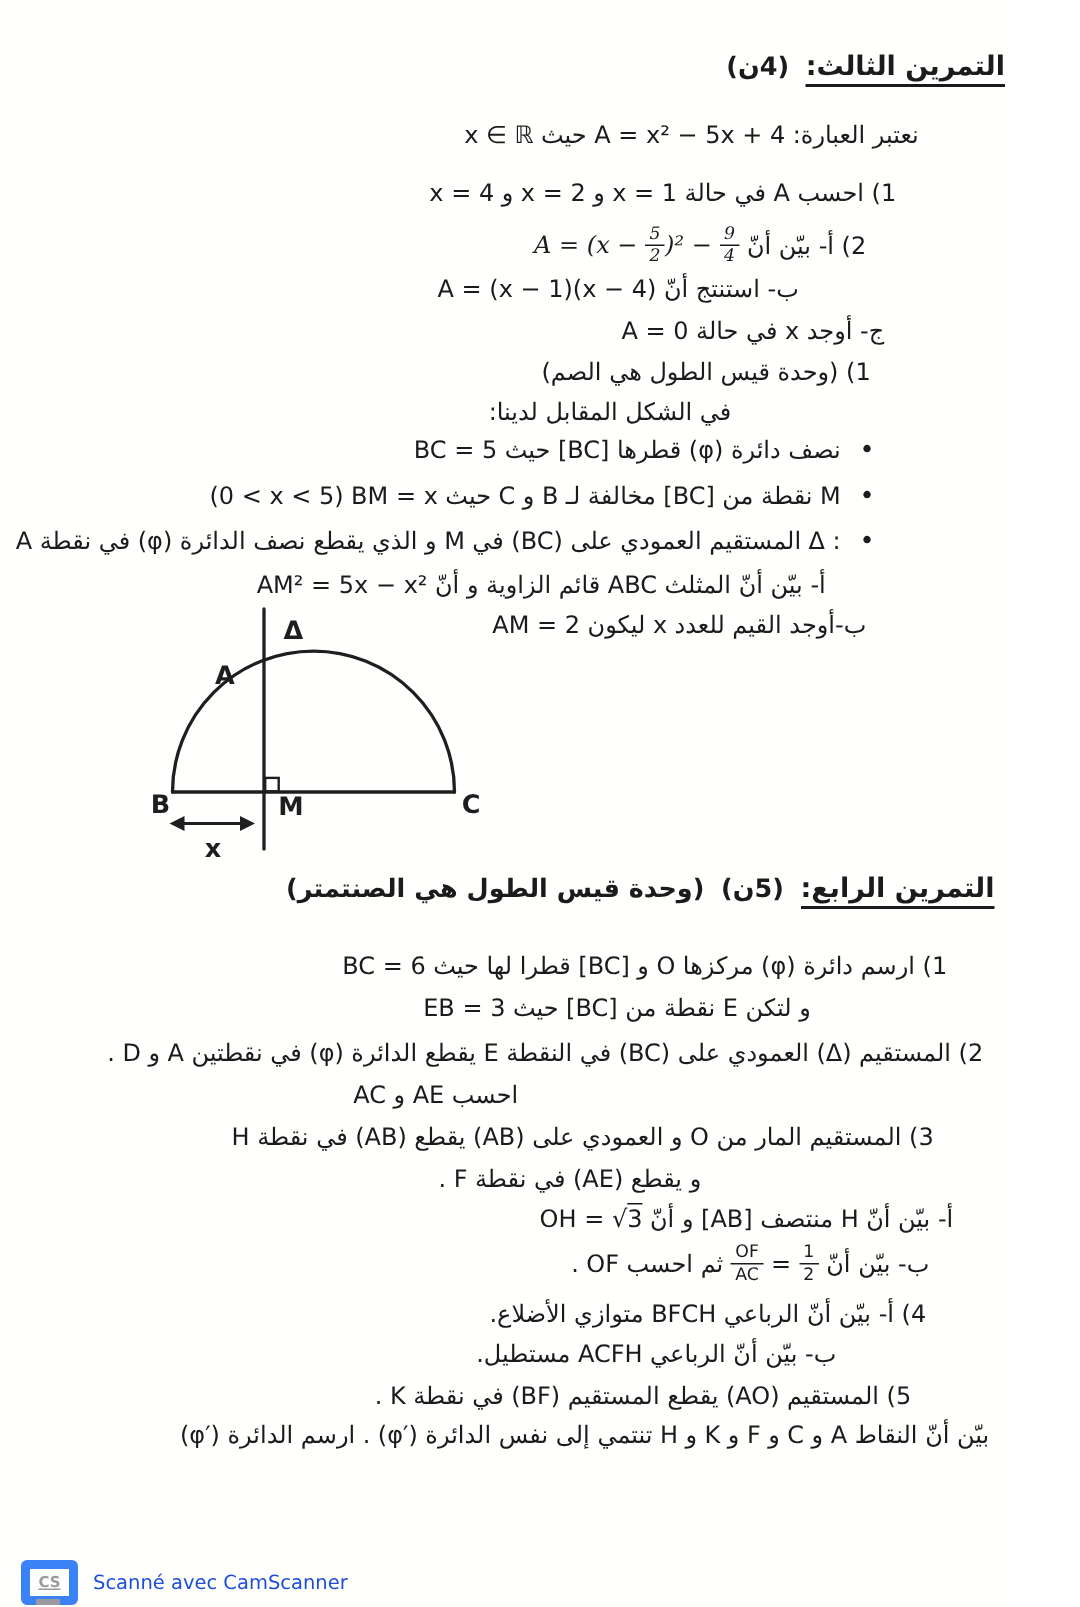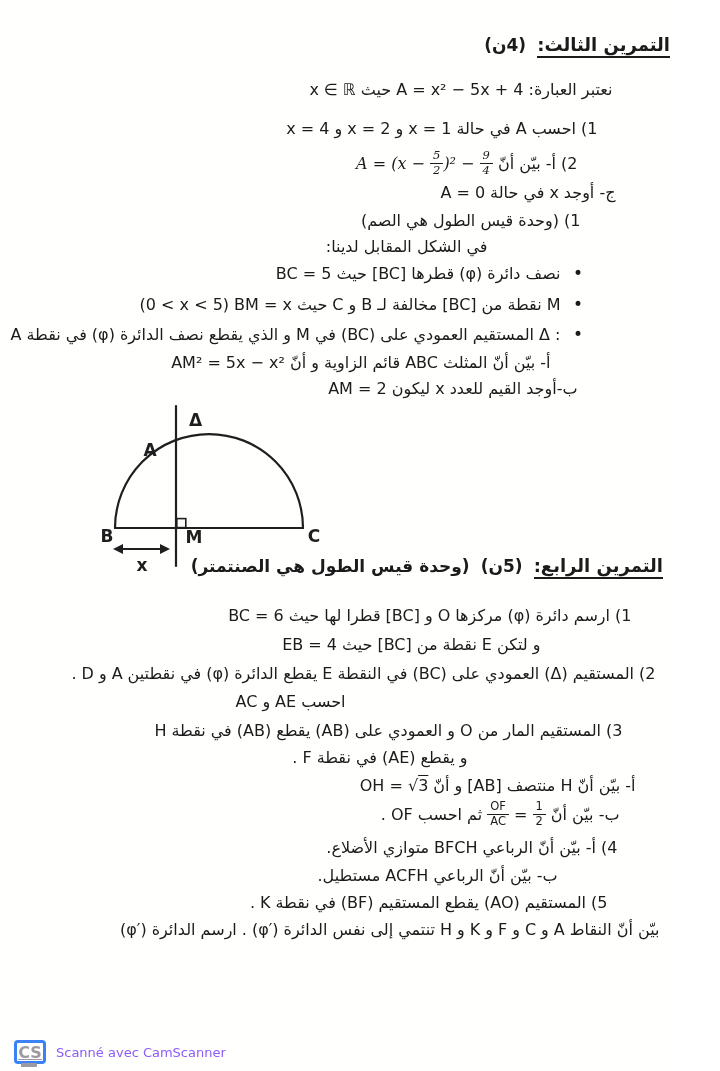--- a/index.html
+++ b/index.html
@@ -35,21 +35,21 @@
   }
   .heading .hpoints,.heading .hunit{font-weight:bold;font-size:17px;margin-right:6px;}
   .bullet::before{content:"•";display:inline-block;margin-left:10px;font-size:17px;}
 
   
   .l-ex3h {margin:33px 10px 22px 0;}
   .l-intro{margin:0 65px 17px 0;}
   .l-q1   {margin:0 80px 11px 0;}
   .l-q2a  {margin:0 100px 3px 0;}
   .l-q2b  {margin:0 145px 6px 0;}
-  .l-q2c  {margin:0 62px 6px 0;padding-left:30px;}
+  .l-q2c  {margin:0 88px 6px 0;padding-left:30px;}
   .l-q3   {margin:0 97px 5px 0;}
   .l-q3i  {margin:0 190px 4px 0;}
   .l-b1   {margin:0 97px 8px 0;}
   .l-b2   {margin:0 97px 7px 0;padding-left:12px;}
   .l-b3   {margin:0 97px 6px 0;}
   .l-q3a  {margin:0 127px 5px 0;}
   .l-q3b  {margin:0 100px 0 0;}
   .spacer {height:154px;}
   .l-ex4h {margin:0 17px 27px 0;}
   .l-e4q1 {margin:0 46px 7px 0;}
@@ -74,50 +74,51 @@
     font-size:17px;font-weight:bold;fill:#1e1e1e;
   }
 
   .watermark{
     position:absolute;left:14px;top:1040px;
     display:flex;align-items:center;
   }
   .wm-logo{
     display:flex;align-items:center;justify-content:center;
     width:26px;height:18px;
-    border:3px solid #3b82f6;border-radius:4px;
-    color:#9a9aa0;font-size:16px;font-weight:bold;
+    border:6px solid #3b82f6;border-radius:4px;
+    color:#9a9aa0;font-size:10px;font-weight:bold;
     position:relative;
     text-decoration:underline;
   }
   .wm-logo::after{
     content:"";position:absolute;left:4px;bottom:-6px;
     width:16px;height:4px;background:#9a9aa0;border-radius:1px;
   }
-  .wm-text{color:#8b5cf6;font-size:13px;margin-left:10px;}
+  .wm-text{color:#1d4ed8;font-size:13px;margin-left:10px;}
 </style>
 </head>
 <body>
 
 <div class="page">
 
   <div class="line heading l-ex3h" dir="rtl">
     <span class="htitle">التمرين الثالث:</span>
     <span class="hpoints">(4ن)</span>
   </div>
 
   <div class="line l-intro" dir="rtl"><span class="seg ar" dir="rtl">نعتبر العبارة:</span><span class="seg mth" dir="ltr">A = x² − 5x + 4</span><span class="seg ar" dir="rtl">حيث</span><span class="seg mth" dir="ltr">x ∈ ℝ</span></div>
   <div class="line l-q1" dir="rtl"><span class="seg ar" dir="rtl">1) احسب</span><span class="seg mth" dir="ltr">A</span><span class="seg ar" dir="rtl">في حالة</span><span class="seg mth" dir="ltr">x = 1</span><span class="seg ar" dir="rtl">و</span><span class="seg mth" dir="ltr">x = 2</span><span class="seg ar" dir="rtl">و</span><span class="seg mth" dir="ltr">x = 4</span></div>
   <div class="line l-q2a" dir="rtl"><span class="seg ar" dir="rtl">2) أ- بيّن أنّ</span><span class="seg mth mit" dir="ltr">A = (x − <span class="frac">
           <span class="fn">5</span>
           <span class="fd">2</span>
         </span>)² − <span class="frac">
           <span class="fn">9</span>
           <span class="fd">4</span>
         </span></span></div>
+  <div class="line l-q2b" dir="rtl"><span class="seg ar" dir="rtl">ب- استنتج أنّ</span><span class="seg mth" dir="ltr">A = (x − 1)(x − 4)</span></div>
   <div class="line l-q2c" dir="rtl"><span class="seg ar" dir="rtl">ج- أوجد</span><span class="seg mth" dir="ltr">x</span><span class="seg ar" dir="rtl">في حالة</span><span class="seg mth" dir="ltr">A = 0</span></div>
   <div class="line l-q3" dir="rtl"><span class="seg ar" dir="rtl">1) (وحدة قيس الطول هي الصم)</span></div>
   <div class="line l-q3i" dir="rtl"><span class="seg ar" dir="rtl">في الشكل المقابل لدينا:</span></div>
   <div class="line bullet l-b1" dir="rtl"><span class="seg ar" dir="rtl">نصف دائرة</span><span class="seg mth" dir="ltr">(φ)</span><span class="seg ar" dir="rtl">قطرها</span><span class="seg mth" dir="ltr">[BC]</span><span class="seg ar" dir="rtl">حيث</span><span class="seg mth" dir="ltr">BC = 5</span></div>
   <div class="line bullet l-b2" dir="rtl"><span class="seg mth" dir="ltr">M</span><span class="seg ar" dir="rtl">نقطة من</span><span class="seg mth" dir="ltr">[BC]</span><span class="seg ar" dir="rtl">مخالفة لـ</span><span class="seg mth" dir="ltr">B</span><span class="seg ar" dir="rtl">و</span><span class="seg mth" dir="ltr">C</span><span class="seg ar" dir="rtl">حيث</span><span class="seg mth" dir="ltr">BM = x</span><span class="seg mth" dir="ltr">(0 &lt; x &lt; 5)</span></div>
   <div class="line bullet l-b3" dir="rtl"><span class="seg mth" dir="ltr">Δ :</span><span class="seg ar" dir="rtl">المستقيم العمودي على</span><span class="seg mth" dir="ltr">(BC)</span><span class="seg ar" dir="rtl">في</span><span class="seg mth" dir="ltr">M</span><span class="seg ar" dir="rtl">و الذي يقطع نصف الدائرة</span><span class="seg mth" dir="ltr">(φ)</span><span class="seg ar" dir="rtl">في نقطة</span><span class="seg mth" dir="ltr">A</span></div>
   <div class="line l-q3a" dir="rtl"><span class="seg ar" dir="rtl">أ- بيّن أنّ المثلث</span><span class="seg mth" dir="ltr">ABC</span><span class="seg ar" dir="rtl">قائم الزاوية و أنّ</span><span class="seg mth" dir="ltr">AM² = 5x − x²</span></div>
   <div class="line l-q3b" dir="rtl"><span class="seg ar" dir="rtl">ب-أوجد القيم للعدد</span><span class="seg mth" dir="ltr">x</span><span class="seg ar" dir="rtl">ليكون</span><span class="seg mth" dir="ltr">AM = 2</span></div>
 
   <div class="spacer"></div>
@@ -142,21 +143,21 @@
     <text x="84" y="173" text-anchor="middle">x</text>
   </svg>
 
   <div class="line heading l-ex4h" dir="rtl">
     <span class="htitle">التمرين الرابع:</span>
     <span class="hpoints">(5ن)</span>
     <span class="hunit">(وحدة قيس الطول هي الصنتمتر)</span>
   </div>
 
   <div class="line l-e4q1" dir="rtl"><span class="seg ar" dir="rtl">1) ارسم دائرة</span><span class="seg mth" dir="ltr">(φ)</span><span class="seg ar" dir="rtl">مركزها</span><span class="seg mth" dir="ltr">O</span><span class="seg ar" dir="rtl">و</span><span class="seg mth" dir="ltr">[BC]</span><span class="seg ar" dir="rtl">قطرا لها حيث</span><span class="seg mth" dir="ltr">BC = 6</span></div>
-  <div class="line l-e4q1b" dir="rtl"><span class="seg ar" dir="rtl">و لتكن</span><span class="seg mth" dir="ltr">E</span><span class="seg ar" dir="rtl">نقطة من</span><span class="seg mth" dir="ltr">[BC]</span><span class="seg ar" dir="rtl">حيث</span><span class="seg mth" dir="ltr">EB = 4</span></div>
+  <div class="line l-e4q1b" dir="rtl"><span class="seg ar" dir="rtl">و لتكن</span><span class="seg mth" dir="ltr">E</span><span class="seg ar" dir="rtl">نقطة من</span><span class="seg mth" dir="ltr">[BC]</span><span class="seg ar" dir="rtl">حيث</span><span class="seg mth" dir="ltr">EB = 3</span></div>
   <div class="line l-e4q2" dir="rtl"><span class="seg ar" dir="rtl">2) المستقيم</span><span class="seg mth" dir="ltr">(Δ)</span><span class="seg ar" dir="rtl">العمودي على</span><span class="seg mth" dir="ltr">(BC)</span><span class="seg ar" dir="rtl">في النقطة</span><span class="seg mth" dir="ltr">E</span><span class="seg ar" dir="rtl">يقطع الدائرة</span><span class="seg mth" dir="ltr">(φ)</span><span class="seg ar" dir="rtl">في نقطتين</span><span class="seg mth" dir="ltr">A</span><span class="seg ar" dir="rtl">و</span><span class="seg mth" dir="ltr">D</span><span class="seg ar" dir="rtl">.</span></div>
   <div class="line l-e4q2b" dir="rtl"><span class="seg ar" dir="rtl">احسب</span><span class="seg mth" dir="ltr">AE</span><span class="seg ar" dir="rtl">و</span><span class="seg mth" dir="ltr">AC</span></div>
   <div class="line l-e4q3" dir="rtl"><span class="seg ar" dir="rtl">3) المستقيم المار من</span><span class="seg mth" dir="ltr">O</span><span class="seg ar" dir="rtl">و العمودي على</span><span class="seg mth" dir="ltr">(AB)</span><span class="seg ar" dir="rtl">يقطع</span><span class="seg mth" dir="ltr">(AB)</span><span class="seg ar" dir="rtl">في نقطة</span><span class="seg mth" dir="ltr">H</span></div>
   <div class="line l-e4q3b" dir="rtl"><span class="seg ar" dir="rtl">و يقطع</span><span class="seg mth" dir="ltr">(AE)</span><span class="seg ar" dir="rtl">في نقطة</span><span class="seg mth" dir="ltr">F</span><span class="seg ar" dir="rtl">.</span></div>
   <div class="line l-e4q3a" dir="rtl"><span class="seg ar" dir="rtl">أ- بيّن أنّ</span><span class="seg mth" dir="ltr">H</span><span class="seg ar" dir="rtl">منتصف</span><span class="seg mth" dir="ltr">[AB]</span><span class="seg ar" dir="rtl">و أنّ</span><span class="seg mth" dir="ltr">OH = <span class="sqrt">√<span class="ov">3</span></span></span></div>
   <div class="line l-e4q3bb" dir="rtl"><span class="seg ar" dir="rtl">ب- بيّن أنّ</span><span class="seg mth" dir="ltr"><span class="frac">
           <span class="fn">OF</span>
           <span class="fd">AC</span>
         </span> = <span class="frac">
           <span class="fn">1</span>

